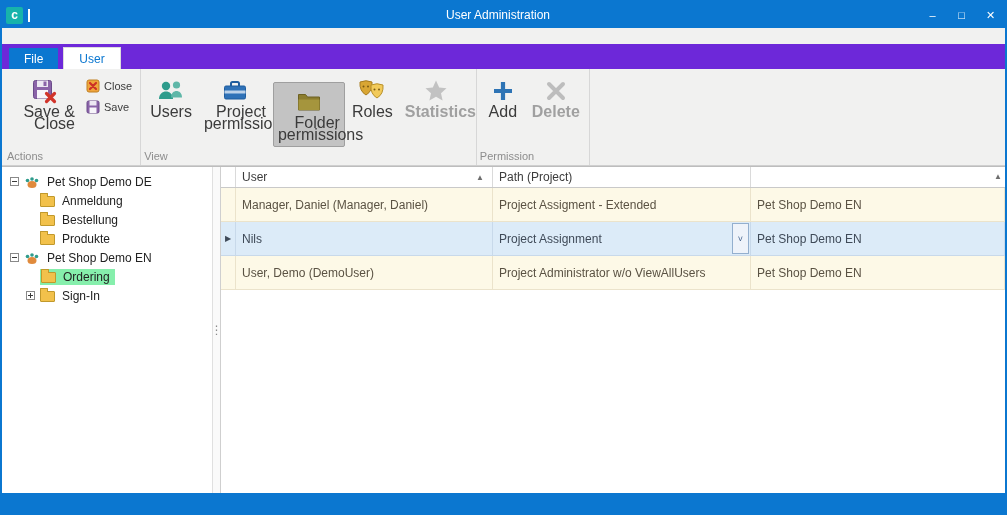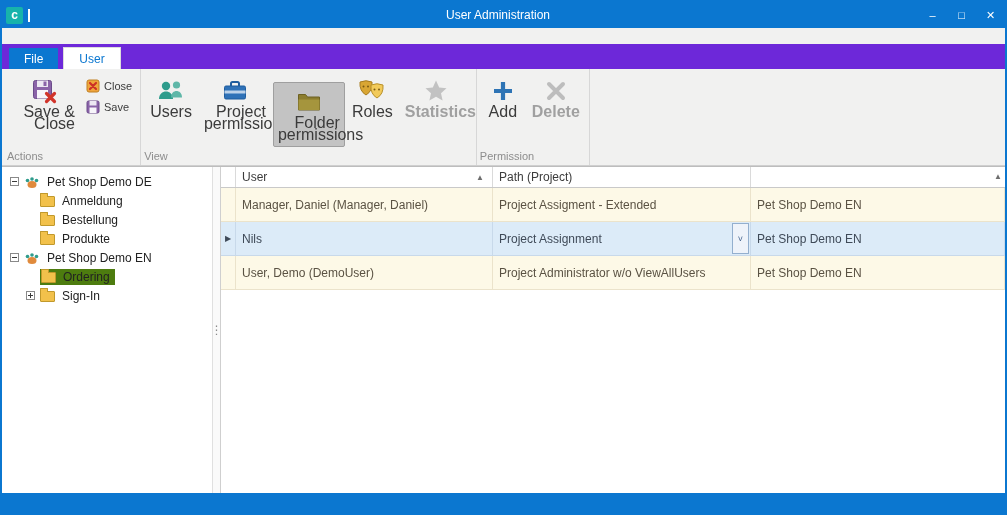--- a/index.html
+++ b/index.html
@@ -47,21 +47,21 @@
   .tnode{display:flex;align-items:center;height:19px;color:#222;white-space:nowrap;}
   .tnode.root{padding-left:8px;}
   .tnode.child{padding-left:38px;}
   .tnode.child-expandable{padding-left:24px;text-align:right;}
   .ebox{width:9px;height:9px;border:1px solid #898989;background:#fff;position:relative;flex:none;margin-right:5px;}
   .ebox::before{content:"";position:absolute;left:1px;right:1px;top:3px;height:1px;background:#3c3c3c;}
   .ebox.plus::after{content:"";position:absolute;top:1px;bottom:1px;left:3px;width:1px;background:#3c3c3c;}
   .proj-icon{width:16px;height:16px;margin-right:5px;flex:none;}
   .folder-icon{width:15px;height:11px;background:#f2c14b;border:1px solid #c1992c;border-radius:1px;position:relative;margin:2px 5px 0 0;flex:none;}
   .folder-icon::before{content:"";position:absolute;top:-4px;left:-1px;width:6px;height:3px;background:#f2c14b;border:1px solid #c1992c;border-bottom:none;border-radius:1px 1px 0 0;}
-  .tsel{display:flex;align-items:center;background:#4d7c0f;padding:1px 3px 1px 1px;}
+  .tsel{display:flex;align-items:center;background:#86efac;padding:1px 3px 1px 1px;}
   .tlabel{padding:0 2px;}
   
   .splitter{width:9px;background:#fafafa;border-left:1px solid #e0e0e0;border-right:1px solid #cfcfcf;
     display:flex;align-items:center;justify-content:center;color:#8a8a8a;font-size:12px;flex:none;cursor:col-resize;}
   
   .gridwrap{flex:1;display:flex;flex-direction:column;background:#fff;position:relative;min-width:0;}
   .ghead{display:grid;grid-template-columns:15px 257px 258px 1fr;height:21px;background:#fff;border-bottom:1px solid #c9c9c9;flex:none;}
   .hcell{display:flex;align-items:center;padding-left:6px;border-right:1px solid #dadada;color:#3c3c3c;font-size:12px;overflow:hidden;}
   .hcell.ind{padding:0;}
   .sort-glyph{margin-left:auto;margin-right:8px;font-size:8px;color:#6e6e6e;}

